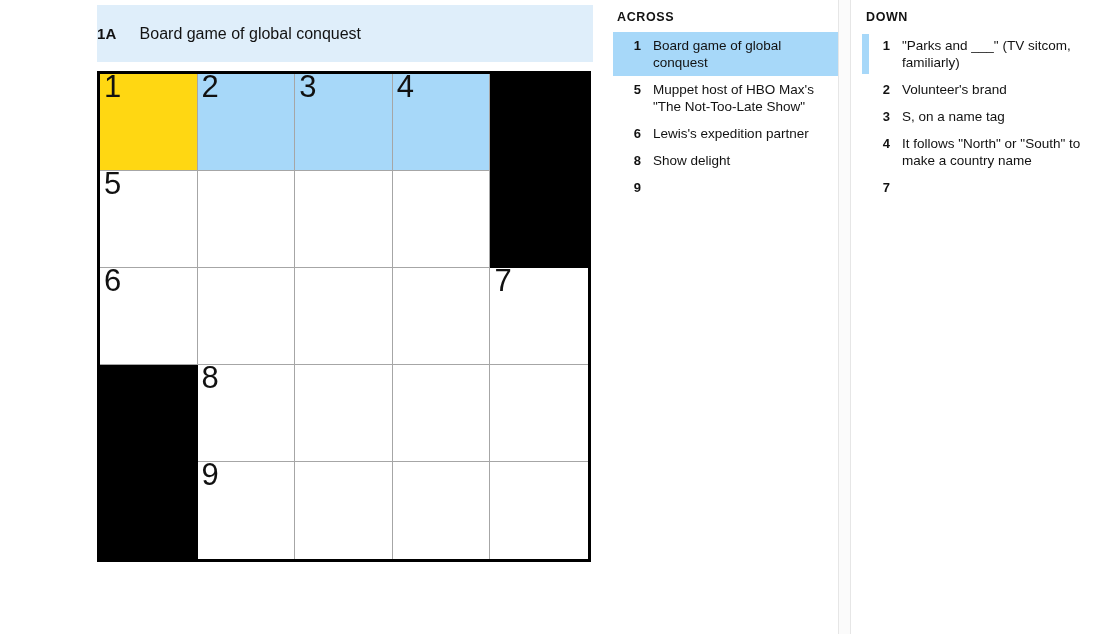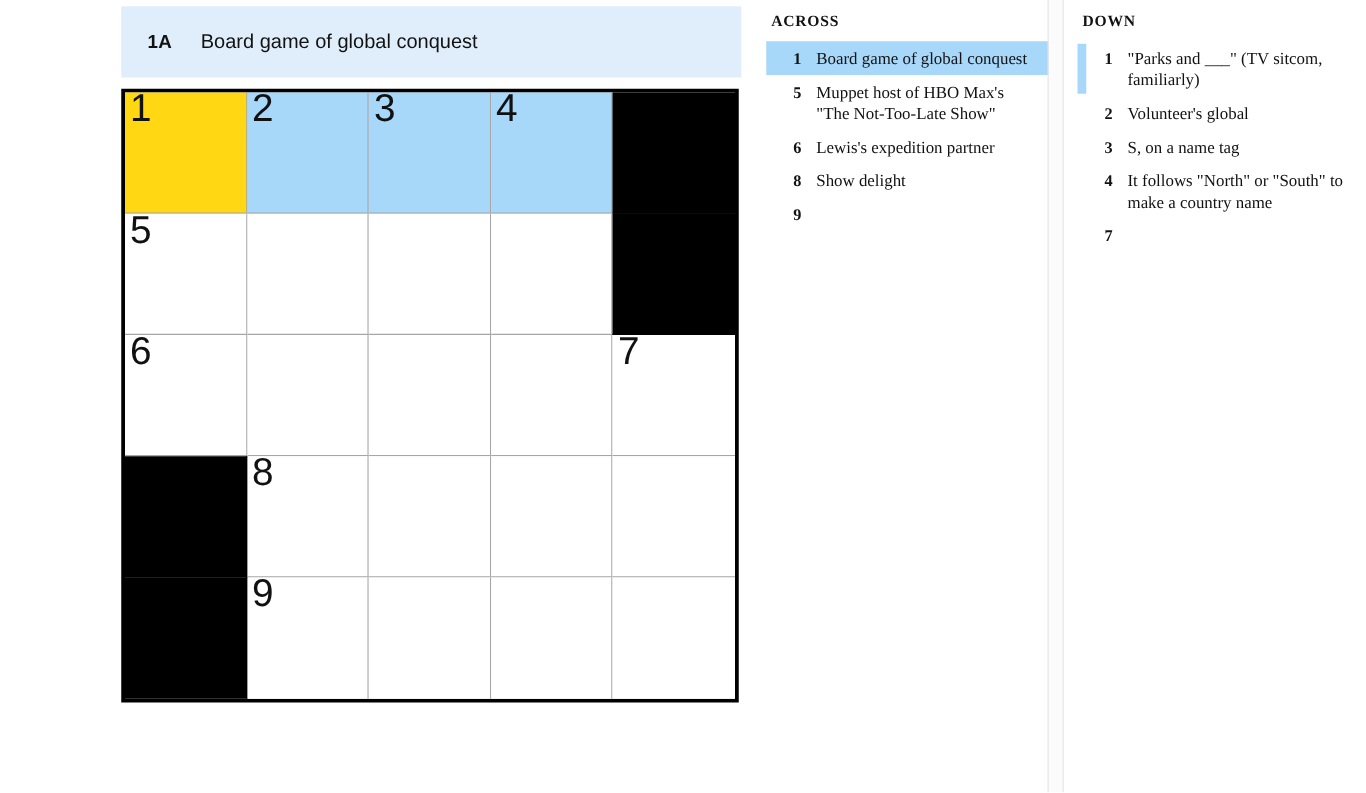--- a/index.html
+++ b/index.html
@@ -37,21 +37,20 @@
     width: 496px;
     height: 57px;
     background: #dfeefa;
     display: flex;
     align-items: center;
   }
   #clue-banner .banner-num {
     font-size: 15px;
     font-weight: bold;
     color: #121212;
-    margin-left: 21px;
     letter-spacing: 0.2px;
     white-space: nowrap;
   }
   #clue-banner .banner-text {
     font-size: 16px;
     color: #121212;
     margin-left: 23px;
     white-space: nowrap;
   }
 
@@ -99,21 +98,20 @@
     color: #111111;
     font-family: "Liberation Sans", sans-serif;
     letter-spacing: -0.5px;
   }
 
   
   .clue-col {
     position: absolute;
     top: 0px;
     height: 634px;
-    font-family: Liberation Serif, serif;
   }
   #across-col { left: 613px; width: 226px; }
   #down-col   { left: 862px; width: 231px; }
 
   .clue-head {
     font-size: 12.5px;
     font-weight: bold;
     letter-spacing: 0.6px;
     color: #121212;
     padding: 10px 0 8px 4px;
@@ -267,21 +265,21 @@
 
   <div id="down-col" class="clue-col">
     <div class="clue-head">DOWN</div>
     <div class="clue-list" id="down-list">
         <div class="clue-item crossref">
           <span class="cnum">1</span>
           <span class="ctext">"Parks and ___" (TV sitcom, familiarly)</span>
         </div>
         <div class="clue-item">
           <span class="cnum">2</span>
-          <span class="ctext">Volunteer's global</span>
+          <span class="ctext">Volunteer's brand</span>
         </div>
         <div class="clue-item">
           <span class="cnum">3</span>
           <span class="ctext">S, on a name tag</span>
         </div>
         <div class="clue-item">
           <span class="cnum">4</span>
           <span class="ctext">It follows "North" or "South" to make a country name</span>
         </div>
         <div class="clue-item">

